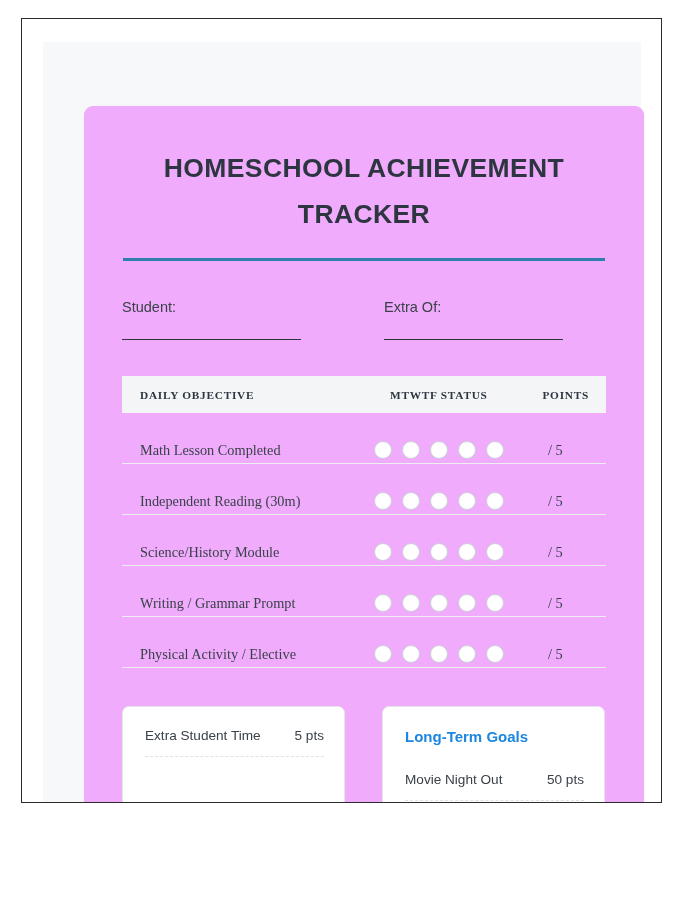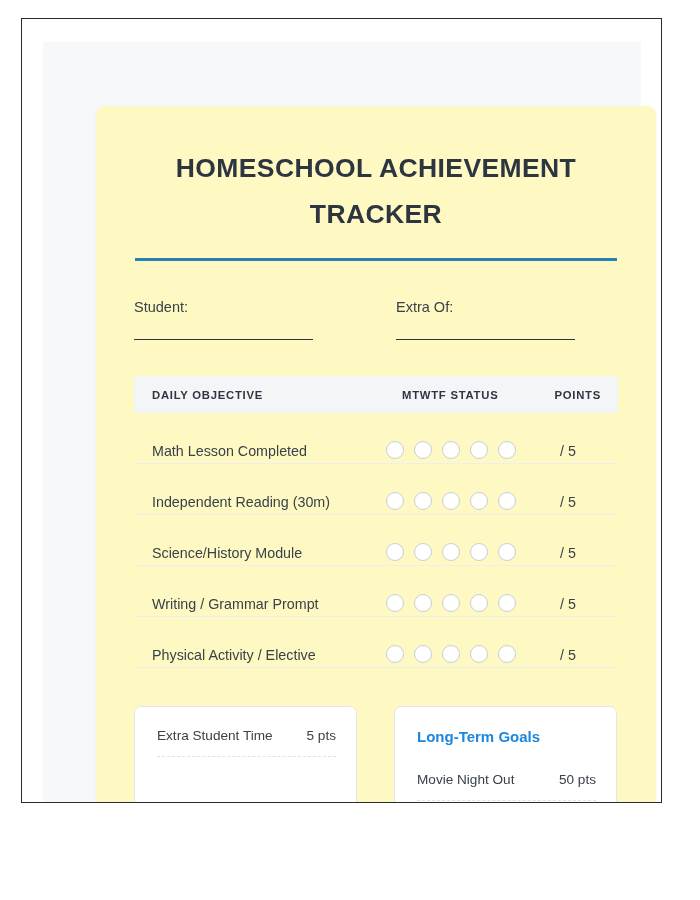--- a/index.html
+++ b/index.html
@@ -30,25 +30,25 @@
     left: 21px;
     top: 23px;
     width: 598px;
     height: 790px;
     background: #f7f8f9;
   }
 
   
   #document-card {
     position: absolute;
-    left: 53px;
+    left: 41px;
     top: 64px;
     width: 560px;
     height: 760px;
-    background: #fef9c3;
+    background: #f0abfc;
     border-radius: 9px;
     box-shadow: 0 1px 4px rgba(0,0,0,0.045);
     overflow: hidden;
   }
 
   .doc-inner {
     padding: 40px 38px 0 38px;
   }
 
   
@@ -90,20 +90,21 @@
     height: 1.5px;
     background: #2d3640;
   }
   .field-group.student .field-rule { width: 179px; }
   .field-group.weekof  .field-rule { width: 179px; }
 
   
   #objectives-table {
     margin-top: 36px;
     width: 484px;
+    font-family: Liberation Serif, serif;
   }
 
   .table-header {
     display: flex;
     align-items: center;
     background: #f4f5f7;
     height: 37px;
     padding: 0 17px 0 18px;
   }
   .th {

